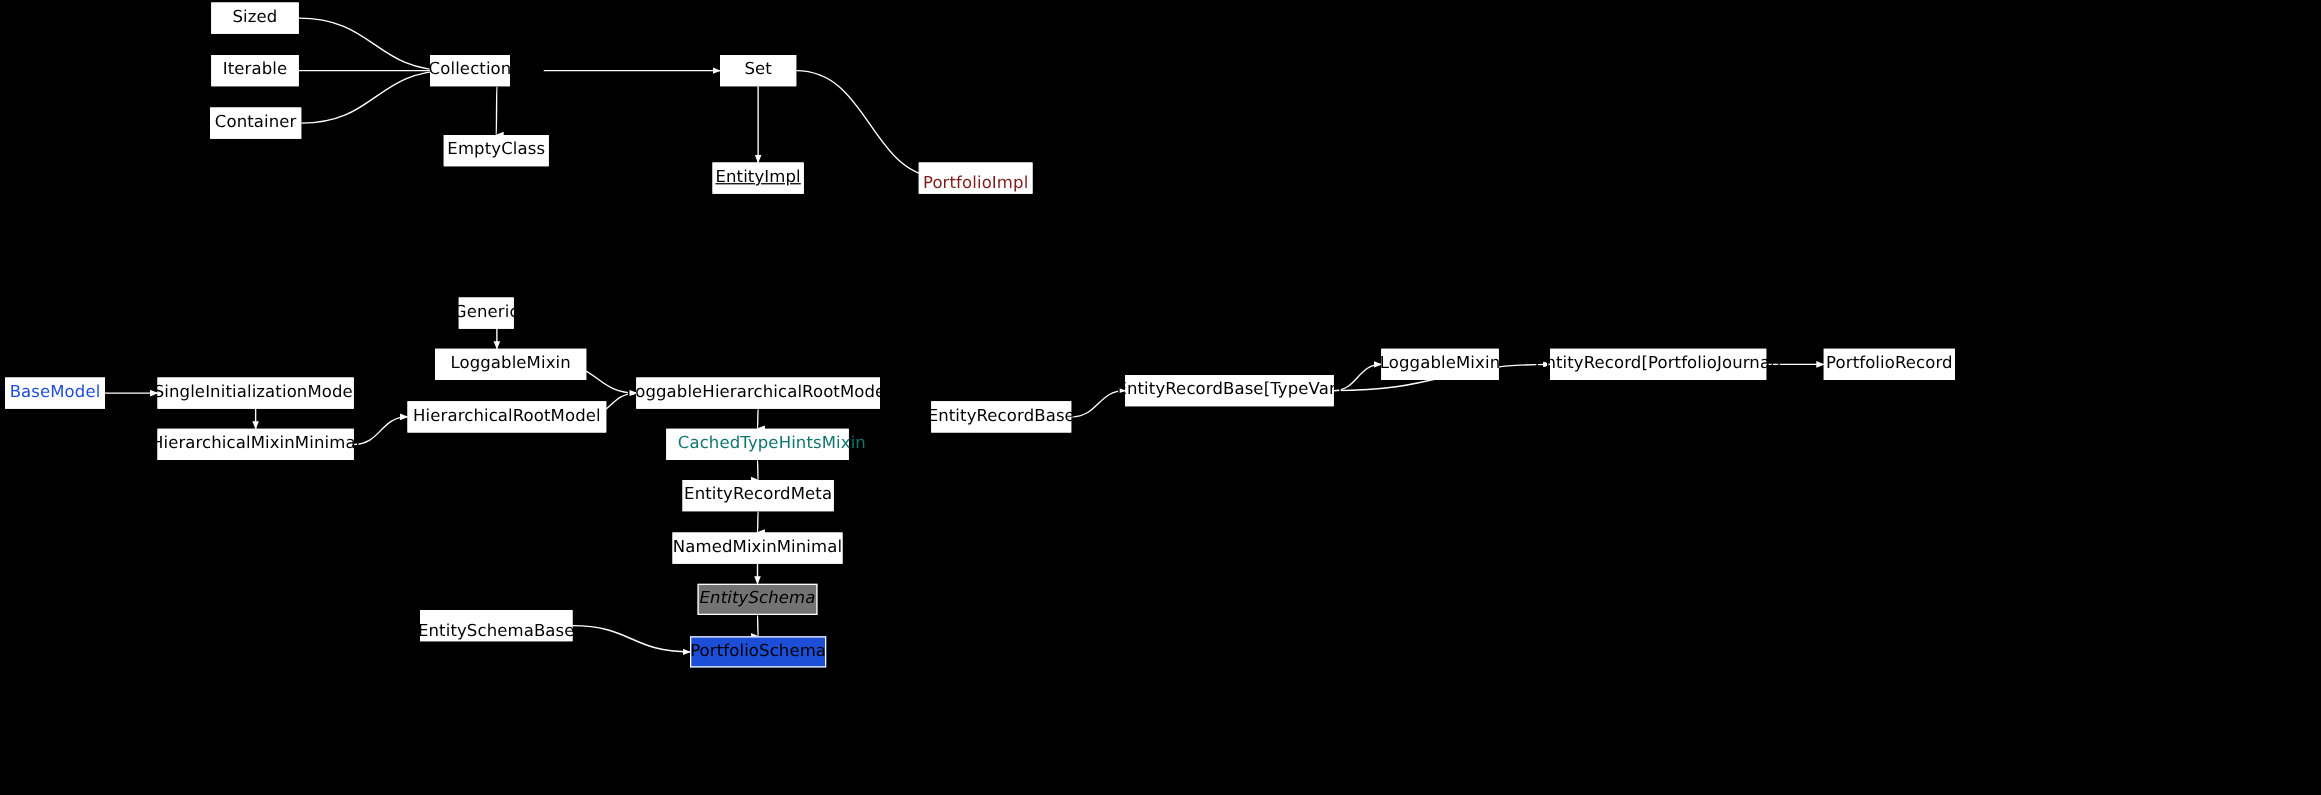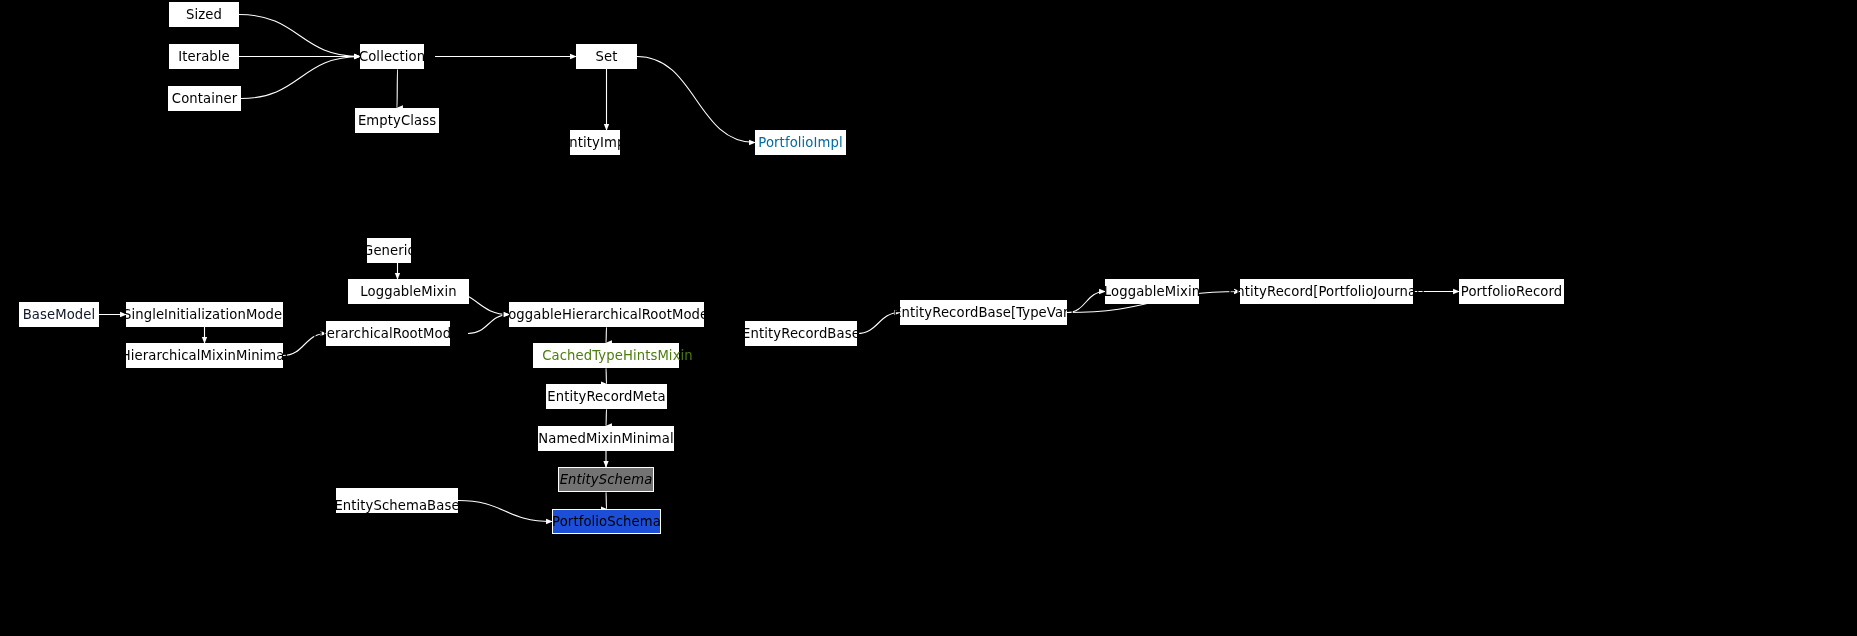--- a/index.html
+++ b/index.html
@@ -80,75 +80,75 @@
       <path d="M 1067 312.5 C 1153.5 312.5, 1153.5 291.5, 1240 291.5" fill="none" stroke="#ffffff" stroke-width="1.1" marker-end="url(#arrow)"></path>
       <path d="M 1413 291.5 C 1436 291.5, 1436 291.5, 1459 291.5" fill="none" stroke="#ffffff" stroke-width="1.1" marker-end="url(#arrow)"></path>
     </svg>
   <div id="nodes-layer">
       <div class="class-node" style="left: 169px; top: 2px; width: 70px; height: 25px; background: rgb(255, 255, 255); color: rgb(0, 0, 0);">
         <span class="class-node-label">Sized</span>
       </div>
       <div class="class-node" style="left: 169px; top: 44px; width: 70px; height: 25px; background: rgb(255, 255, 255); color: rgb(0, 0, 0);">
         <span class="class-node-label">Iterable</span>
       </div>
-      <div class="class-node" style="left: 360px; top: 44px; width: 64px; height: 25px; background: rgb(255, 255, 255); color: rgb(0, 0, 0);">
+      <div class="class-node" style="left: 344px; top: 44px; width: 64px; height: 25px; background: rgb(255, 255, 255); color: rgb(0, 0, 0);">
         <span class="class-node-label">Collection</span>
       </div>
       <div class="class-node" style="left: 576px; top: 44px; width: 61px; height: 25px; background: rgb(255, 255, 255); color: rgb(0, 0, 0);">
         <span class="class-node-label">Set</span>
       </div>
       <div class="class-node" style="left: 168px; top: 86px; width: 73px; height: 25px; background: rgb(255, 255, 255); color: rgb(0, 0, 0);">
         <span class="class-node-label">Container</span>
       </div>
       <div class="class-node" style="left: 355px; top: 108px; width: 84px; height: 25px; background: rgb(255, 255, 255); color: rgb(0, 0, 0);">
         <span class="class-node-label">EmptyClass</span>
       </div>
-      <div class="class-node" style="left: 570px; top: 130px; width: 50px; height: 25px; background: rgb(255, 255, 255); color: rgb(0, 0, 0);">
+      <div class="class-node" style="left: 570px; top: 130px; width: 73px; height: 25px; background: rgb(255, 255, 255); color: rgb(0, 0, 0); text-decoration: underline;">
         <span class="class-node-label">EntityImpl</span>
       </div>
-      <div class="class-node" style="left: 755px; top: 130px; width: 91px; height: 25px; background: rgb(255, 255, 255); color: #0369a1;">
+      <div class="class-node" style="left: 735px; top: 130px; width: 91px; height: 25px; background: rgb(255, 255, 255); color: #7f1d1d; align-items: flex-end;">
         <span class="class-node-label">PortfolioImpl</span>
       </div>
       <div class="class-node" style="left: 367px; top: 238px; width: 44px; height: 25px; background: rgb(255, 255, 255); color: rgb(0, 0, 0);">
         <span class="class-node-label">Generic</span>
       </div>
       <div class="class-node" style="left: 348px; top: 279px; width: 121px; height: 25px; background: rgb(255, 255, 255); color: rgb(0, 0, 0);">
         <span class="class-node-label">LoggableMixin</span>
       </div>
       <div class="class-node" style="left: 1105px; top: 279px; width: 94px; height: 25px; background: rgb(255, 255, 255); color: rgb(0, 0, 0);">
         <span class="class-node-label">LoggableMixin</span>
       </div>
       <div class="class-node" style="left: 1240px; top: 279px; width: 173px; height: 25px; background: rgb(255, 255, 255); color: rgb(0, 0, 0);">
         <span class="class-node-label">EntityRecord[PortfolioJournal]</span>
       </div>
       <div class="class-node" style="left: 1459px; top: 279px; width: 105px; height: 25px; background: rgb(255, 255, 255); color: rgb(0, 0, 0); text-align: center;">
         <span class="class-node-label">PortfolioRecord</span>
       </div>
-      <div class="class-node" style="left: 4px; top: 302px; width: 80px; height: 25px; background: rgb(255, 255, 255); color: #0f172a; margin-left: 15px;">
+      <div class="class-node" style="left: 4px; top: 302px; width: 80px; height: 25px; background: rgb(255, 255, 255); color: #1d4ed8;">
         <span class="class-node-label">BaseModel</span>
       </div>
       <div class="class-node" style="left: 126px; top: 302px; width: 157px; height: 25px; background: rgb(255, 255, 255); color: rgb(0, 0, 0);">
         <span class="class-node-label">SingleInitializationModel</span>
       </div>
       <div class="class-node" style="left: 509px; top: 302px; width: 195px; height: 25px; background: rgb(255, 255, 255); color: rgb(0, 0, 0);">
         <span class="class-node-label">LoggableHierarchicalRootModel</span>
       </div>
       <div class="class-node" style="left: 900px; top: 300px; width: 167px; height: 25px; background: rgb(255, 255, 255); color: rgb(0, 0, 0);">
         <span class="class-node-label">EntityRecordBase[TypeVar]</span>
       </div>
-      <div class="class-node" style="left: 326px; top: 321px; width: 124px; height: 25px; background: rgb(255, 255, 255); color: rgb(0, 0, 0);">
+      <div class="class-node" style="left: 326px; top: 321px; width: 159px; height: 25px; background: rgb(255, 255, 255); color: rgb(0, 0, 0);">
         <span class="class-node-label">HierarchicalRootModel</span>
       </div>
       <div class="class-node" style="left: 745px; top: 321px; width: 112px; height: 25px; background: rgb(255, 255, 255); color: rgb(0, 0, 0);">
         <span class="class-node-label">EntityRecordBase</span>
       </div>
       <div class="class-node" style="left: 126px; top: 343px; width: 157px; height: 25px; background: rgb(255, 255, 255); color: rgb(0, 0, 0);">
         <span class="class-node-label">HierarchicalMixinMinimal</span>
       </div>
-      <div class="class-node" style="left: 533px; top: 343px; width: 146px; height: 25px; background: rgb(255, 255, 255); color: #4d7c0f; padding-left: 30px;">
+      <div class="class-node" style="left: 533px; top: 343px; width: 146px; height: 25px; background: rgb(255, 255, 255); color: #0f766e; padding-left: 30px;">
         <span class="class-node-label">CachedTypeHintsMixin</span>
       </div>
       <div class="class-node" style="left: 546px; top: 384px; width: 121px; height: 25px; background: rgb(255, 255, 255); color: rgb(0, 0, 0);">
         <span class="class-node-label">EntityRecordMeta</span>
       </div>
       <div class="class-node" style="left: 538px; top: 426px; width: 136px; height: 25px; background: rgb(255, 255, 255); color: rgb(0, 0, 0);">
         <span class="class-node-label">NamedMixinMinimal</span>
       </div>
       <div class="class-node" style="left: 558px; top: 467px; width: 96px; height: 25px; background: #737373; color: rgb(0, 0, 0); font-style: italic;">
         <span class="class-node-label">EntitySchema</span>

